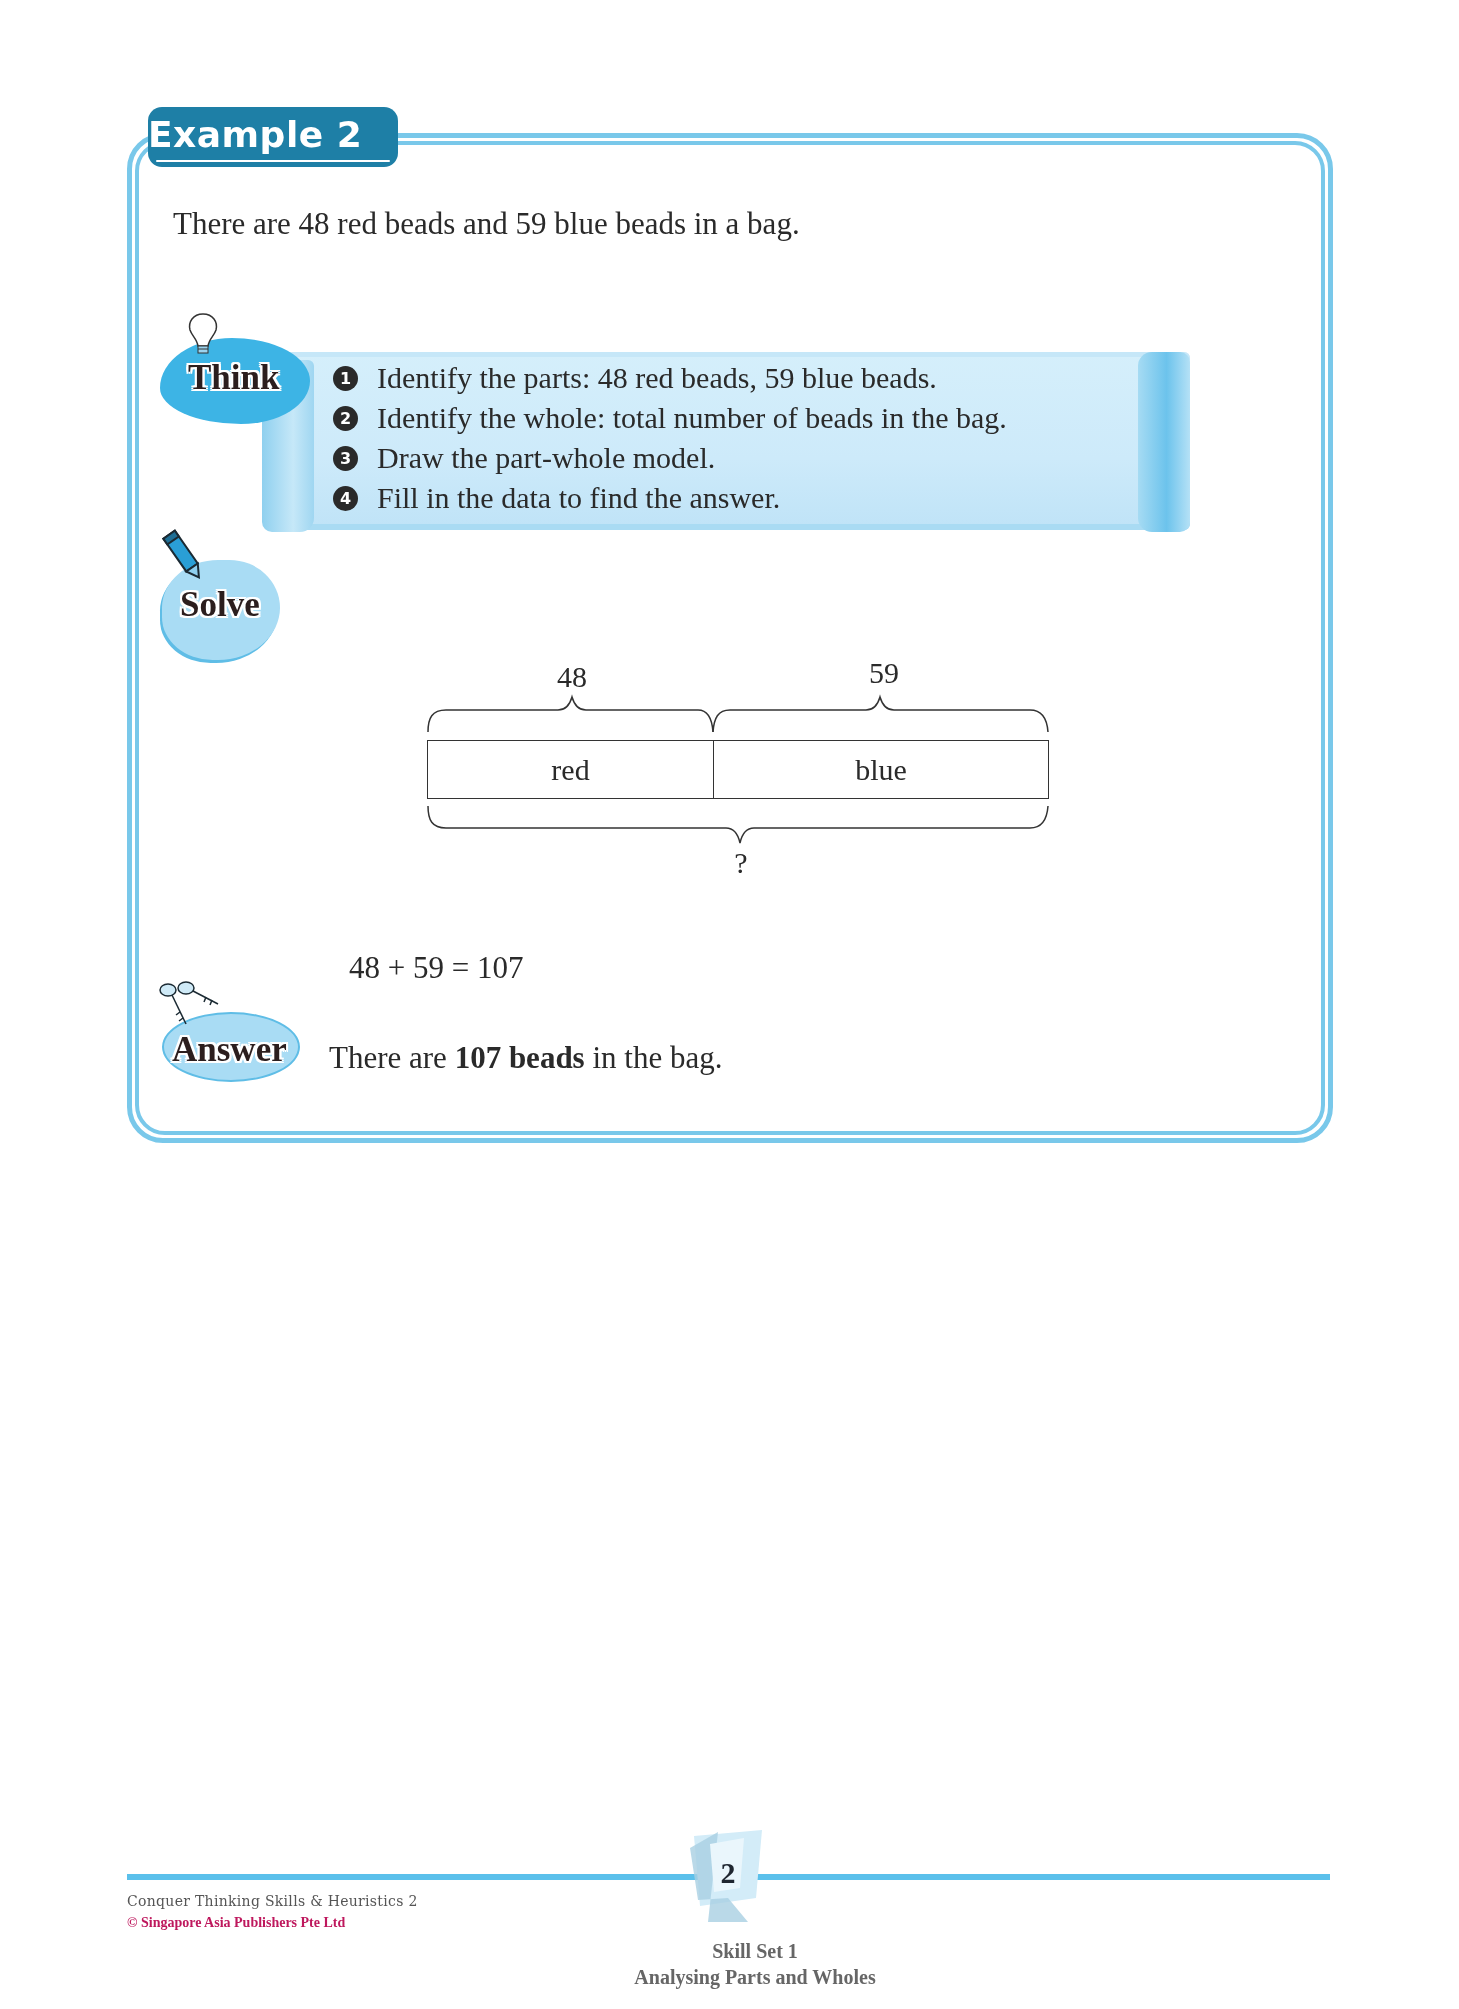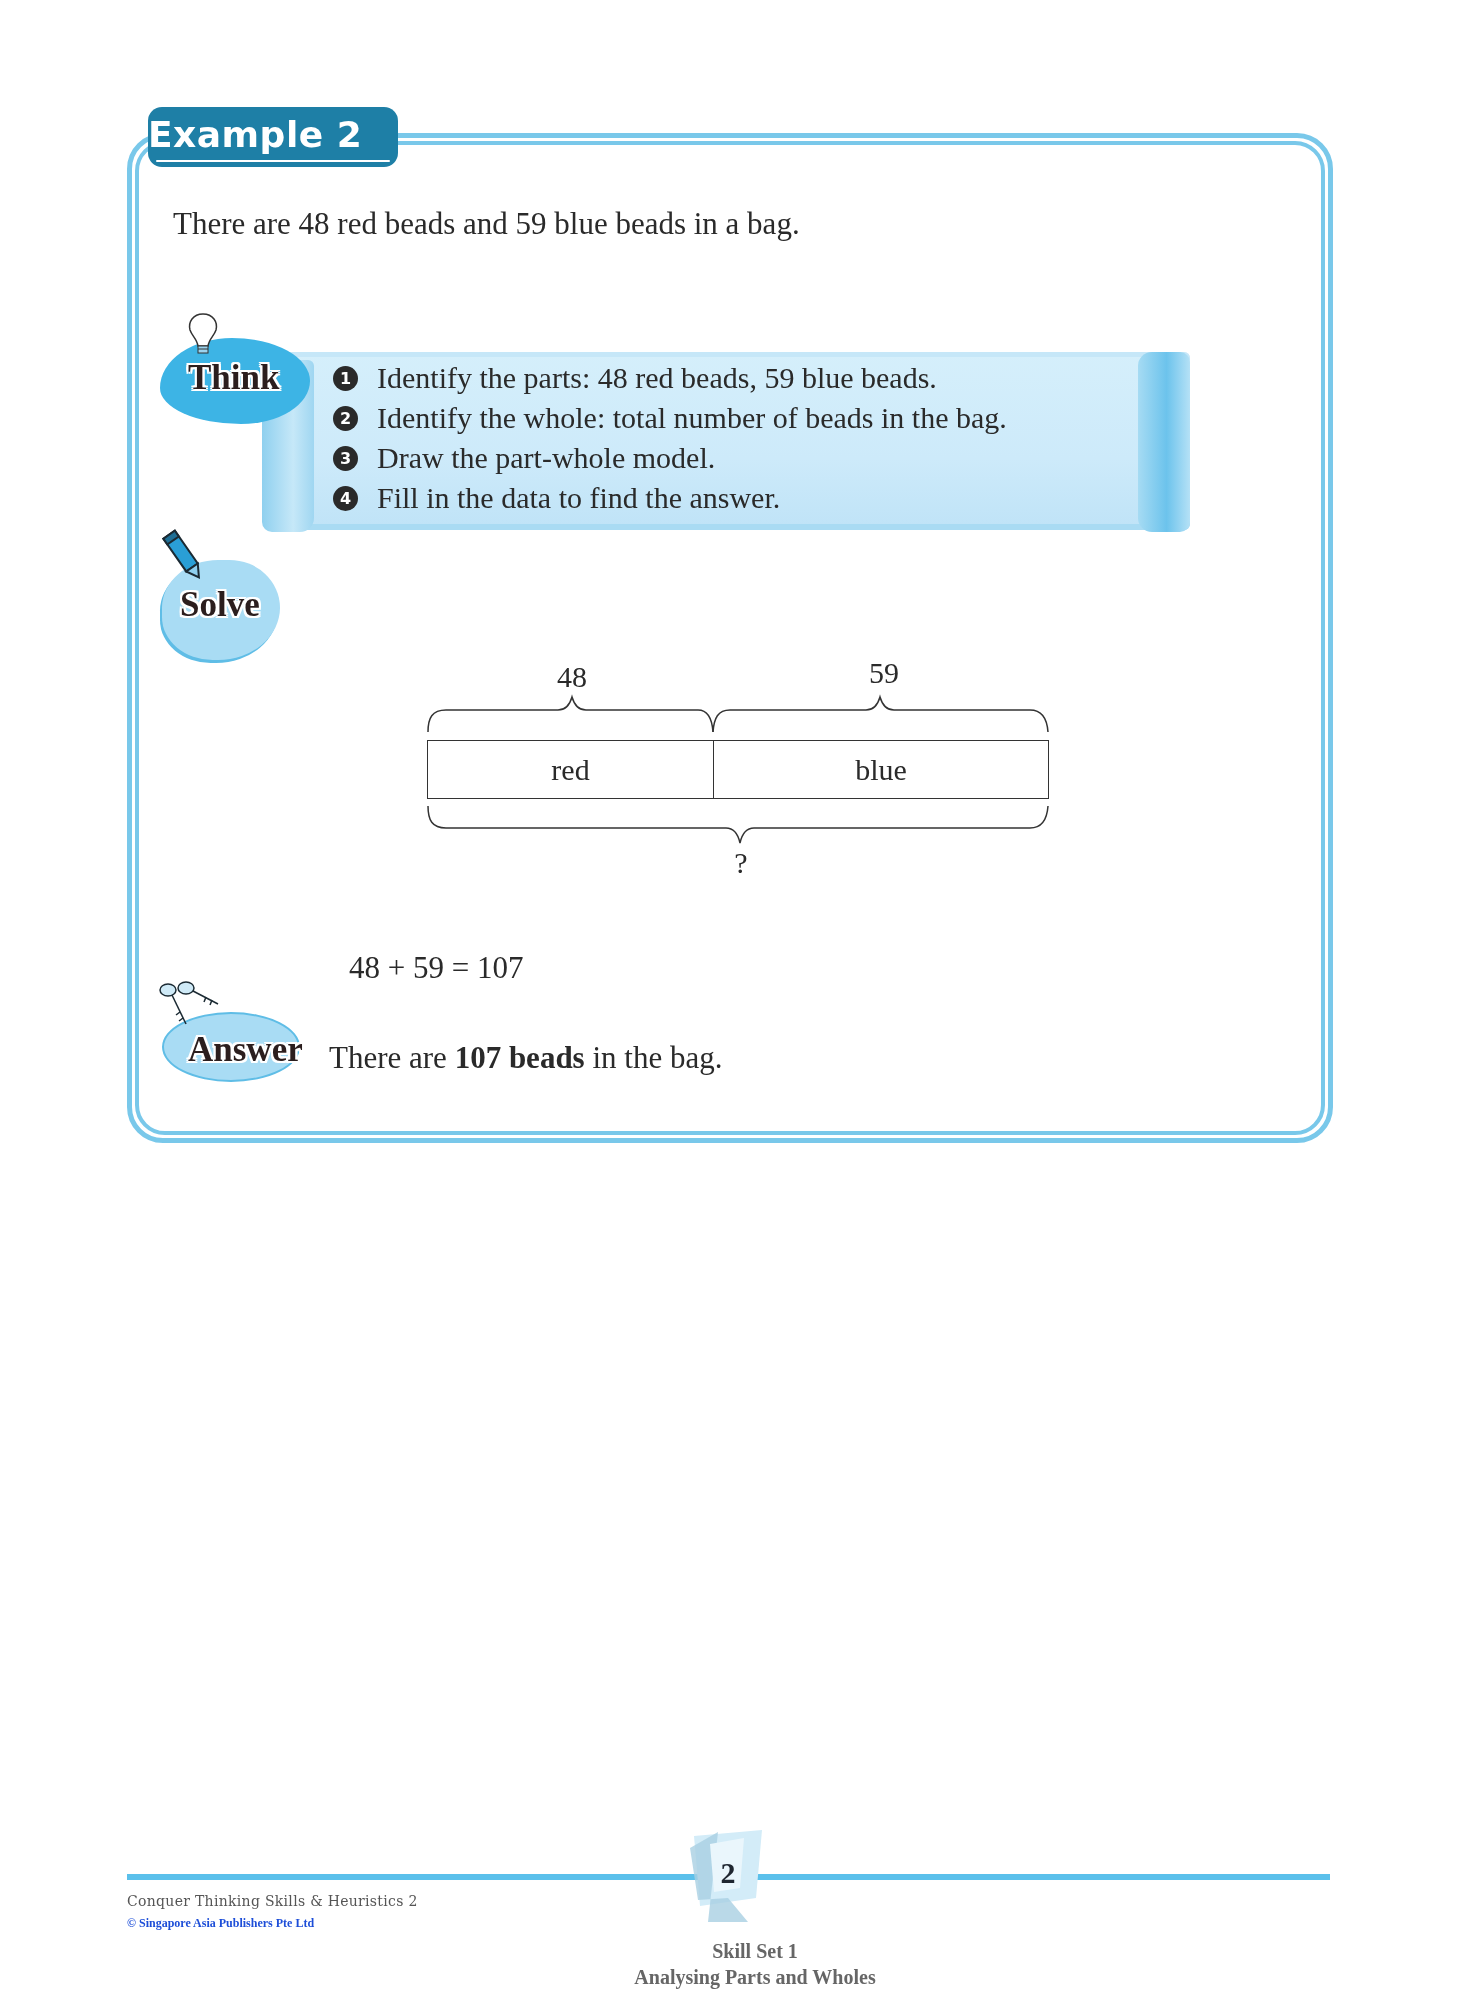--- a/index.html
+++ b/index.html
@@ -69,21 +69,21 @@
   .answer-text { position: absolute; left: 329px; top: 1040px; font-size: 31px; white-space: nowrap; }
   .answer-text b { font-weight: bold; }
 
   
   .footer-line { position: absolute; left: 127px; top: 1874px; width: 1203px; height: 6px; background: #5bc0eb; }
   .page-badge { position: absolute; left: 688px; top: 1828px; width: 80px; height: 98px; }
   .page-num { position: absolute; left: 728px; top: 1856px; transform: translateX(-50%);
               font-size: 30px; font-weight: bold; color: #1f2630; }
   .footer-left { position: absolute; left: 127px; top: 1890px; font-size: 15.5px; color: #444; line-height: 22px; }
   .footer-left .l1 { font-family: "DejaVu Serif", serif; font-size: 14px; letter-spacing: 0.3px; color: #555; }
-  .footer-left .l2 { font-weight: bold; font-size: 12px; color: #1d4ed8; }
+  .footer-left .l2 { font-weight: bold; font-size: 14px; color: #be185d; }
   .footer-center { position: absolute; left: 728px; top: 1938px; transform: translateX(-50%);
                    text-align: center; font-weight: bold; color: #666; font-size: 20px; line-height: 26px; white-space: nowrap; margin-left: 27px; }
 </style>
 </head>
 <body>
 
 <div class="frame-outer"></div>
 <div class="frame-inner"></div>
 <div class="badge">
   <span class="badge-label">Example 2</span>
@@ -159,21 +159,21 @@
     <ellipse cx="12" cy="10" rx="8" ry="6"></ellipse>
     <line x1="16" y1="15" x2="30" y2="44"></line>
     <line x1="24" y1="32" x2="20" y2="35"></line>
     <line x1="27" y1="38" x2="23" y2="41"></line>
     <ellipse cx="30" cy="8" rx="8" ry="6"></ellipse>
     <line x1="37" y1="11" x2="62" y2="24"></line>
     <line x1="50" y1="17" x2="48" y2="22"></line>
     <line x1="56" y1="20" x2="54" y2="25"></line>
   </g>
 </svg>
-<span class="section-label" style="left:188px; top:1030px;">Answer</span>
+<span class="section-label" style="left:172px; top:1030px;">Answer</span>
 <div class="answer-text"><span>There are </span><b>107 beads</b><span> in the bag.</span></div>
 
 <div class="footer-line"></div>
 <svg class="page-badge" viewBox="0 0 80 98">
   <polygon points="6,8 74,2 68,70 12,78" fill="#d3ecf8"></polygon>
   <polygon points="2,20 30,4 20,94 60,94 40,70 10,72" fill="#a9cfe2" opacity="0.8"></polygon>
   <polygon points="22,16 56,10 52,60 26,64" fill="#eaf6fc"></polygon>
 </svg>
 <span class="page-num">2</span>
 <div class="footer-left">

